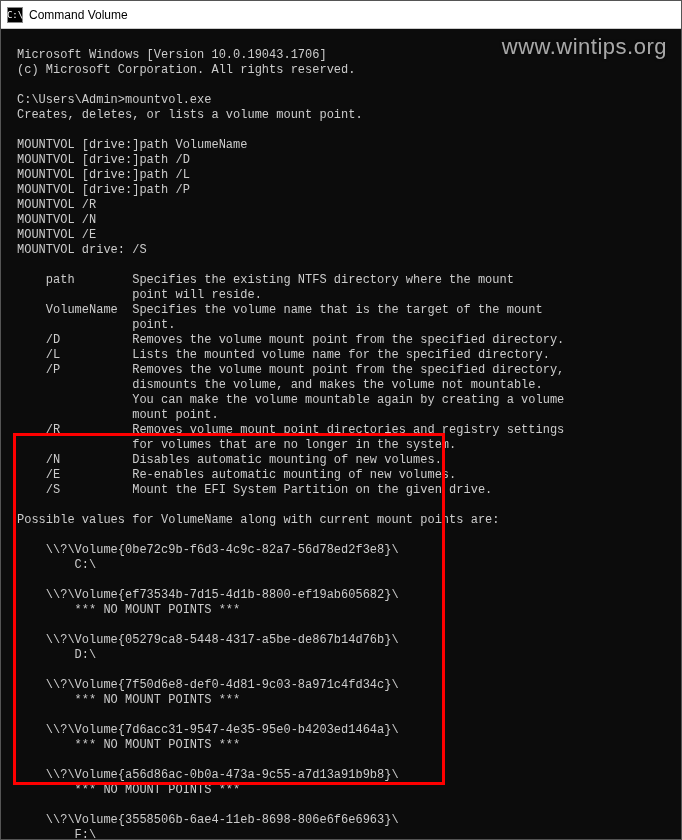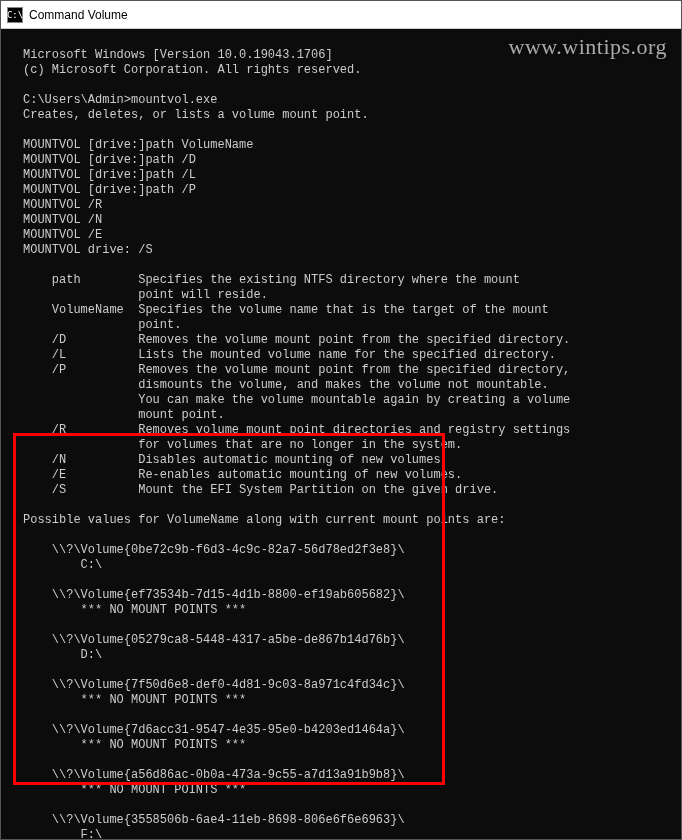--- a/index.html
+++ b/index.html
@@ -45,39 +45,39 @@
       justify-content: center;
       font-family: Consolas, monospace;
       border: 1px solid #888;
     }
     .terminal-content {
       flex: 1;
       background: #0c0c0c;
       color: #cccccc;
       font-size: 12px;
       line-height: 15px;
-      padding: 4px 22px;
+      padding: 4px 16px;
       white-space: pre;
       overflow: hidden;
       position: relative;
     }
     .highlight-box {
       position: absolute;
       border: 3px solid #ff0000;
       left: 12px;
       top: 404px;
       width: 432px;
       height: 352px;
       pointer-events: none;
     }
     .watermark {
       position: absolute;
       top: 10px;
       right: 14px;
-      font-family: Liberation Serif, serif;
+      font-family: Liberation Sans, sans-serif;
       font-size: 22px;
       color: rgba(255, 255, 255, 0.65);
       font-weight: normal;
       letter-spacing: 0.5px;
       pointer-events: none;
       text-shadow: 0 0 3px rgba(0,0,0,0.5);
     }
   </style>
 </head>
 <body>

